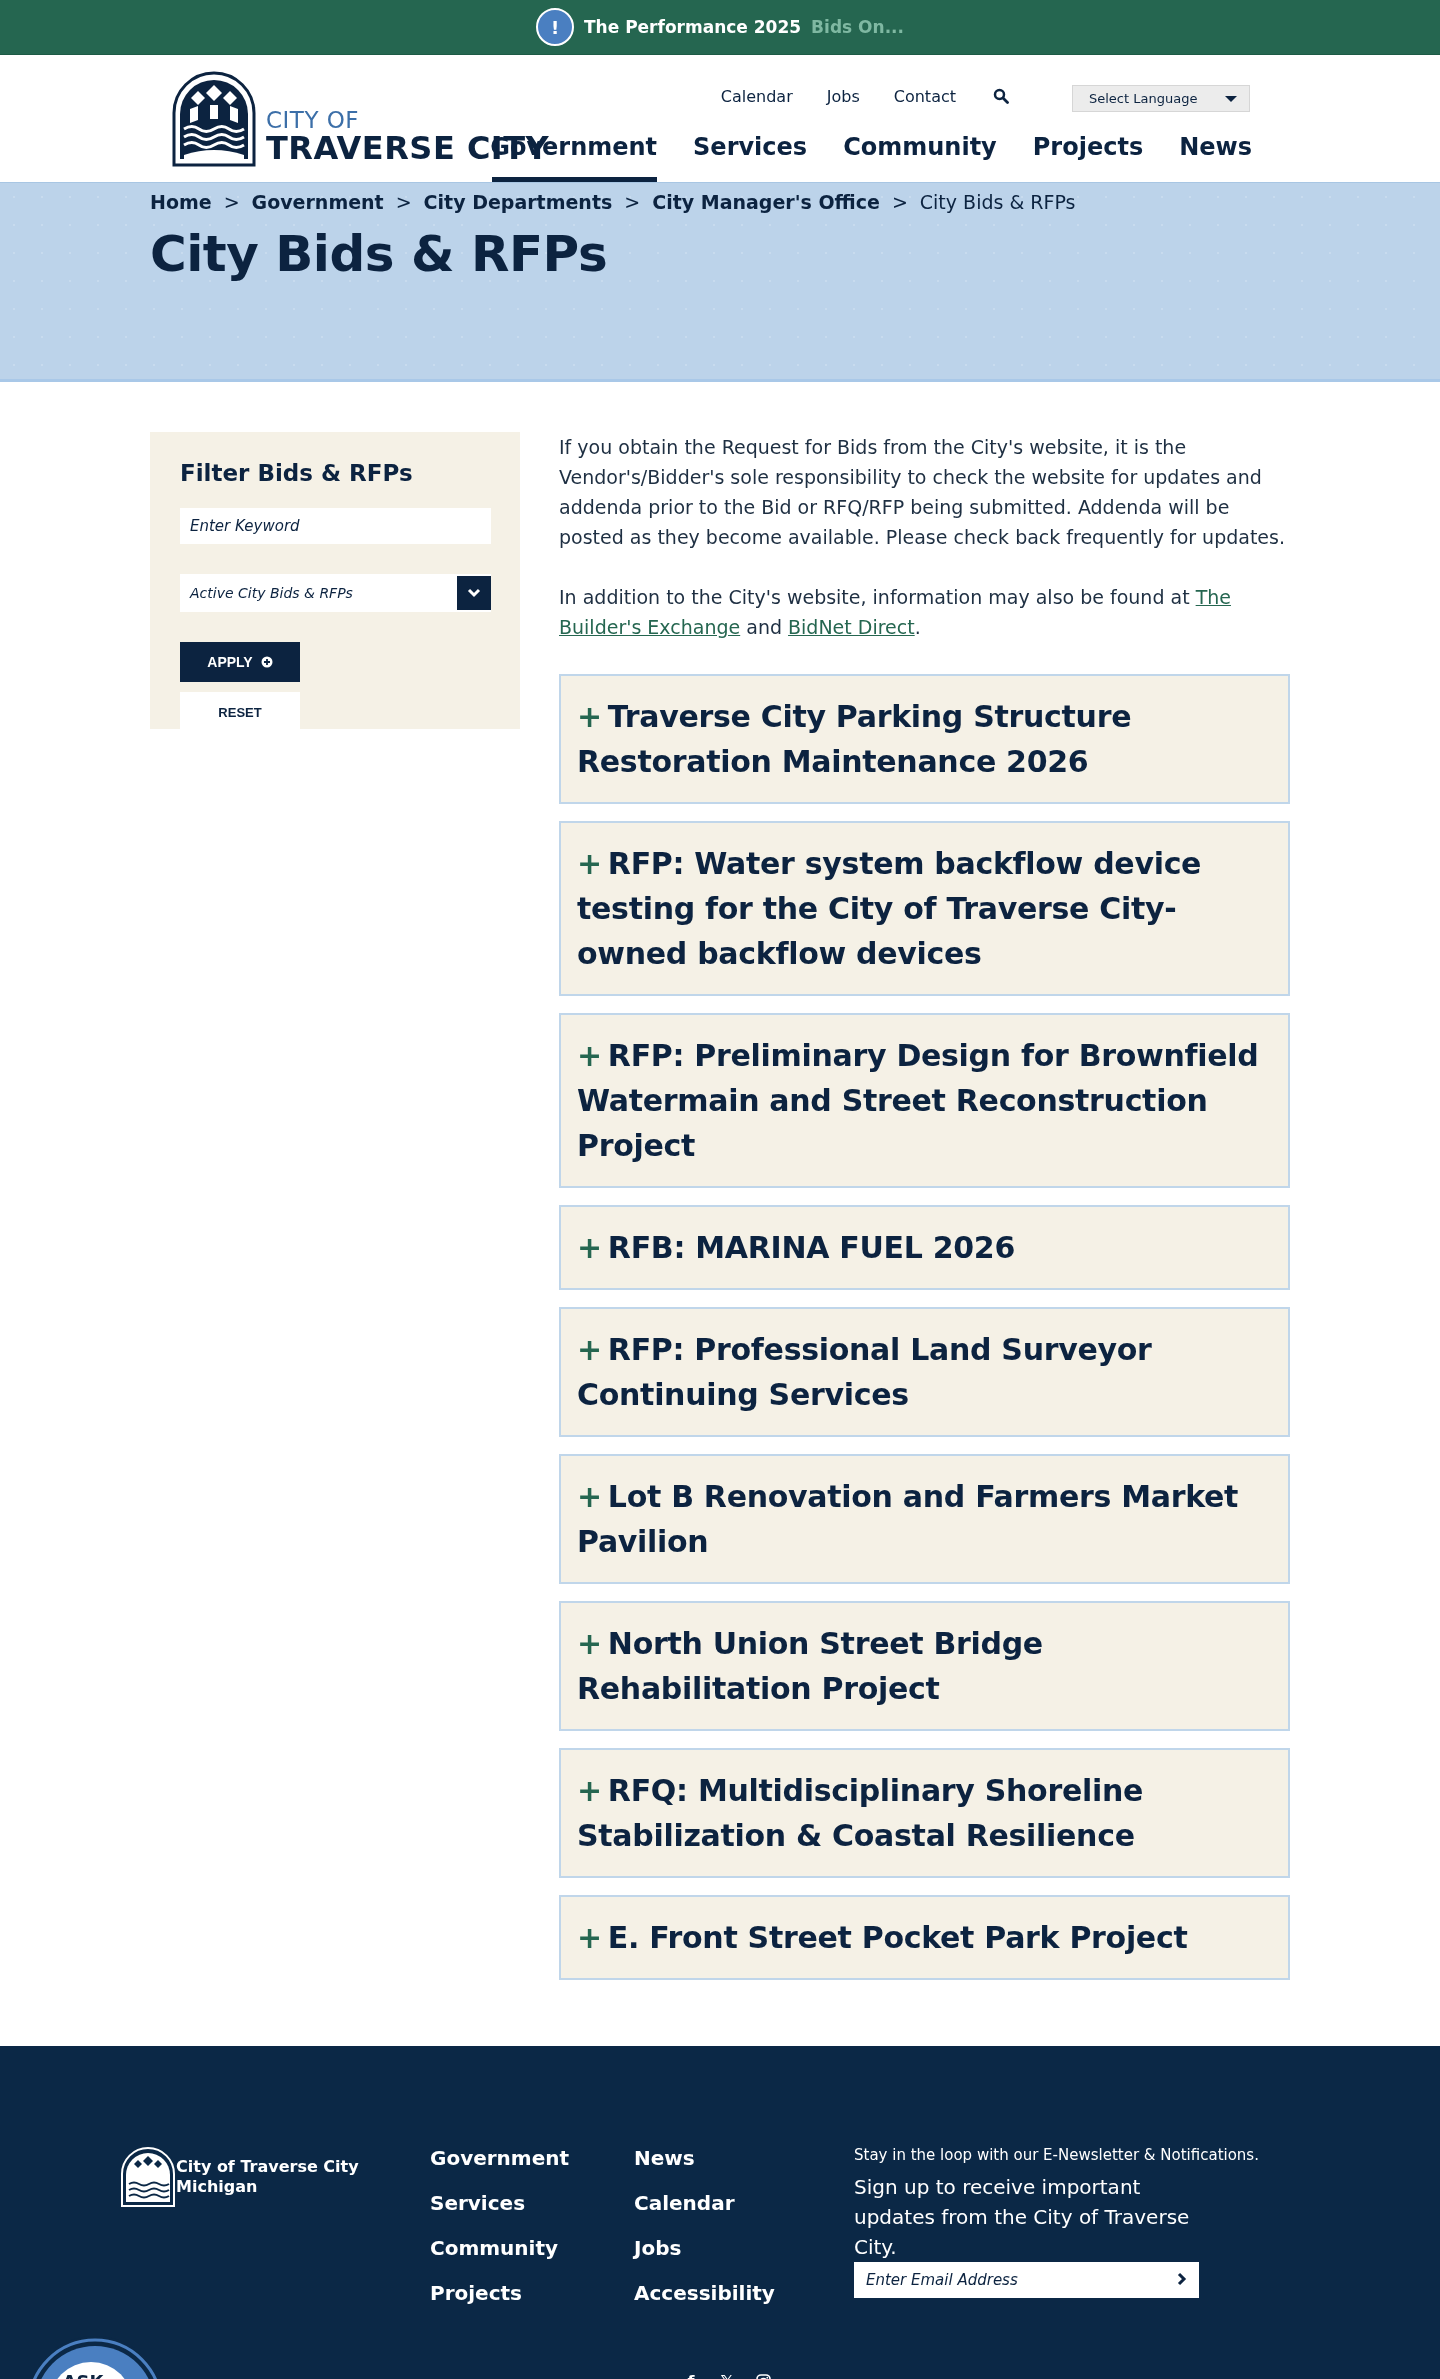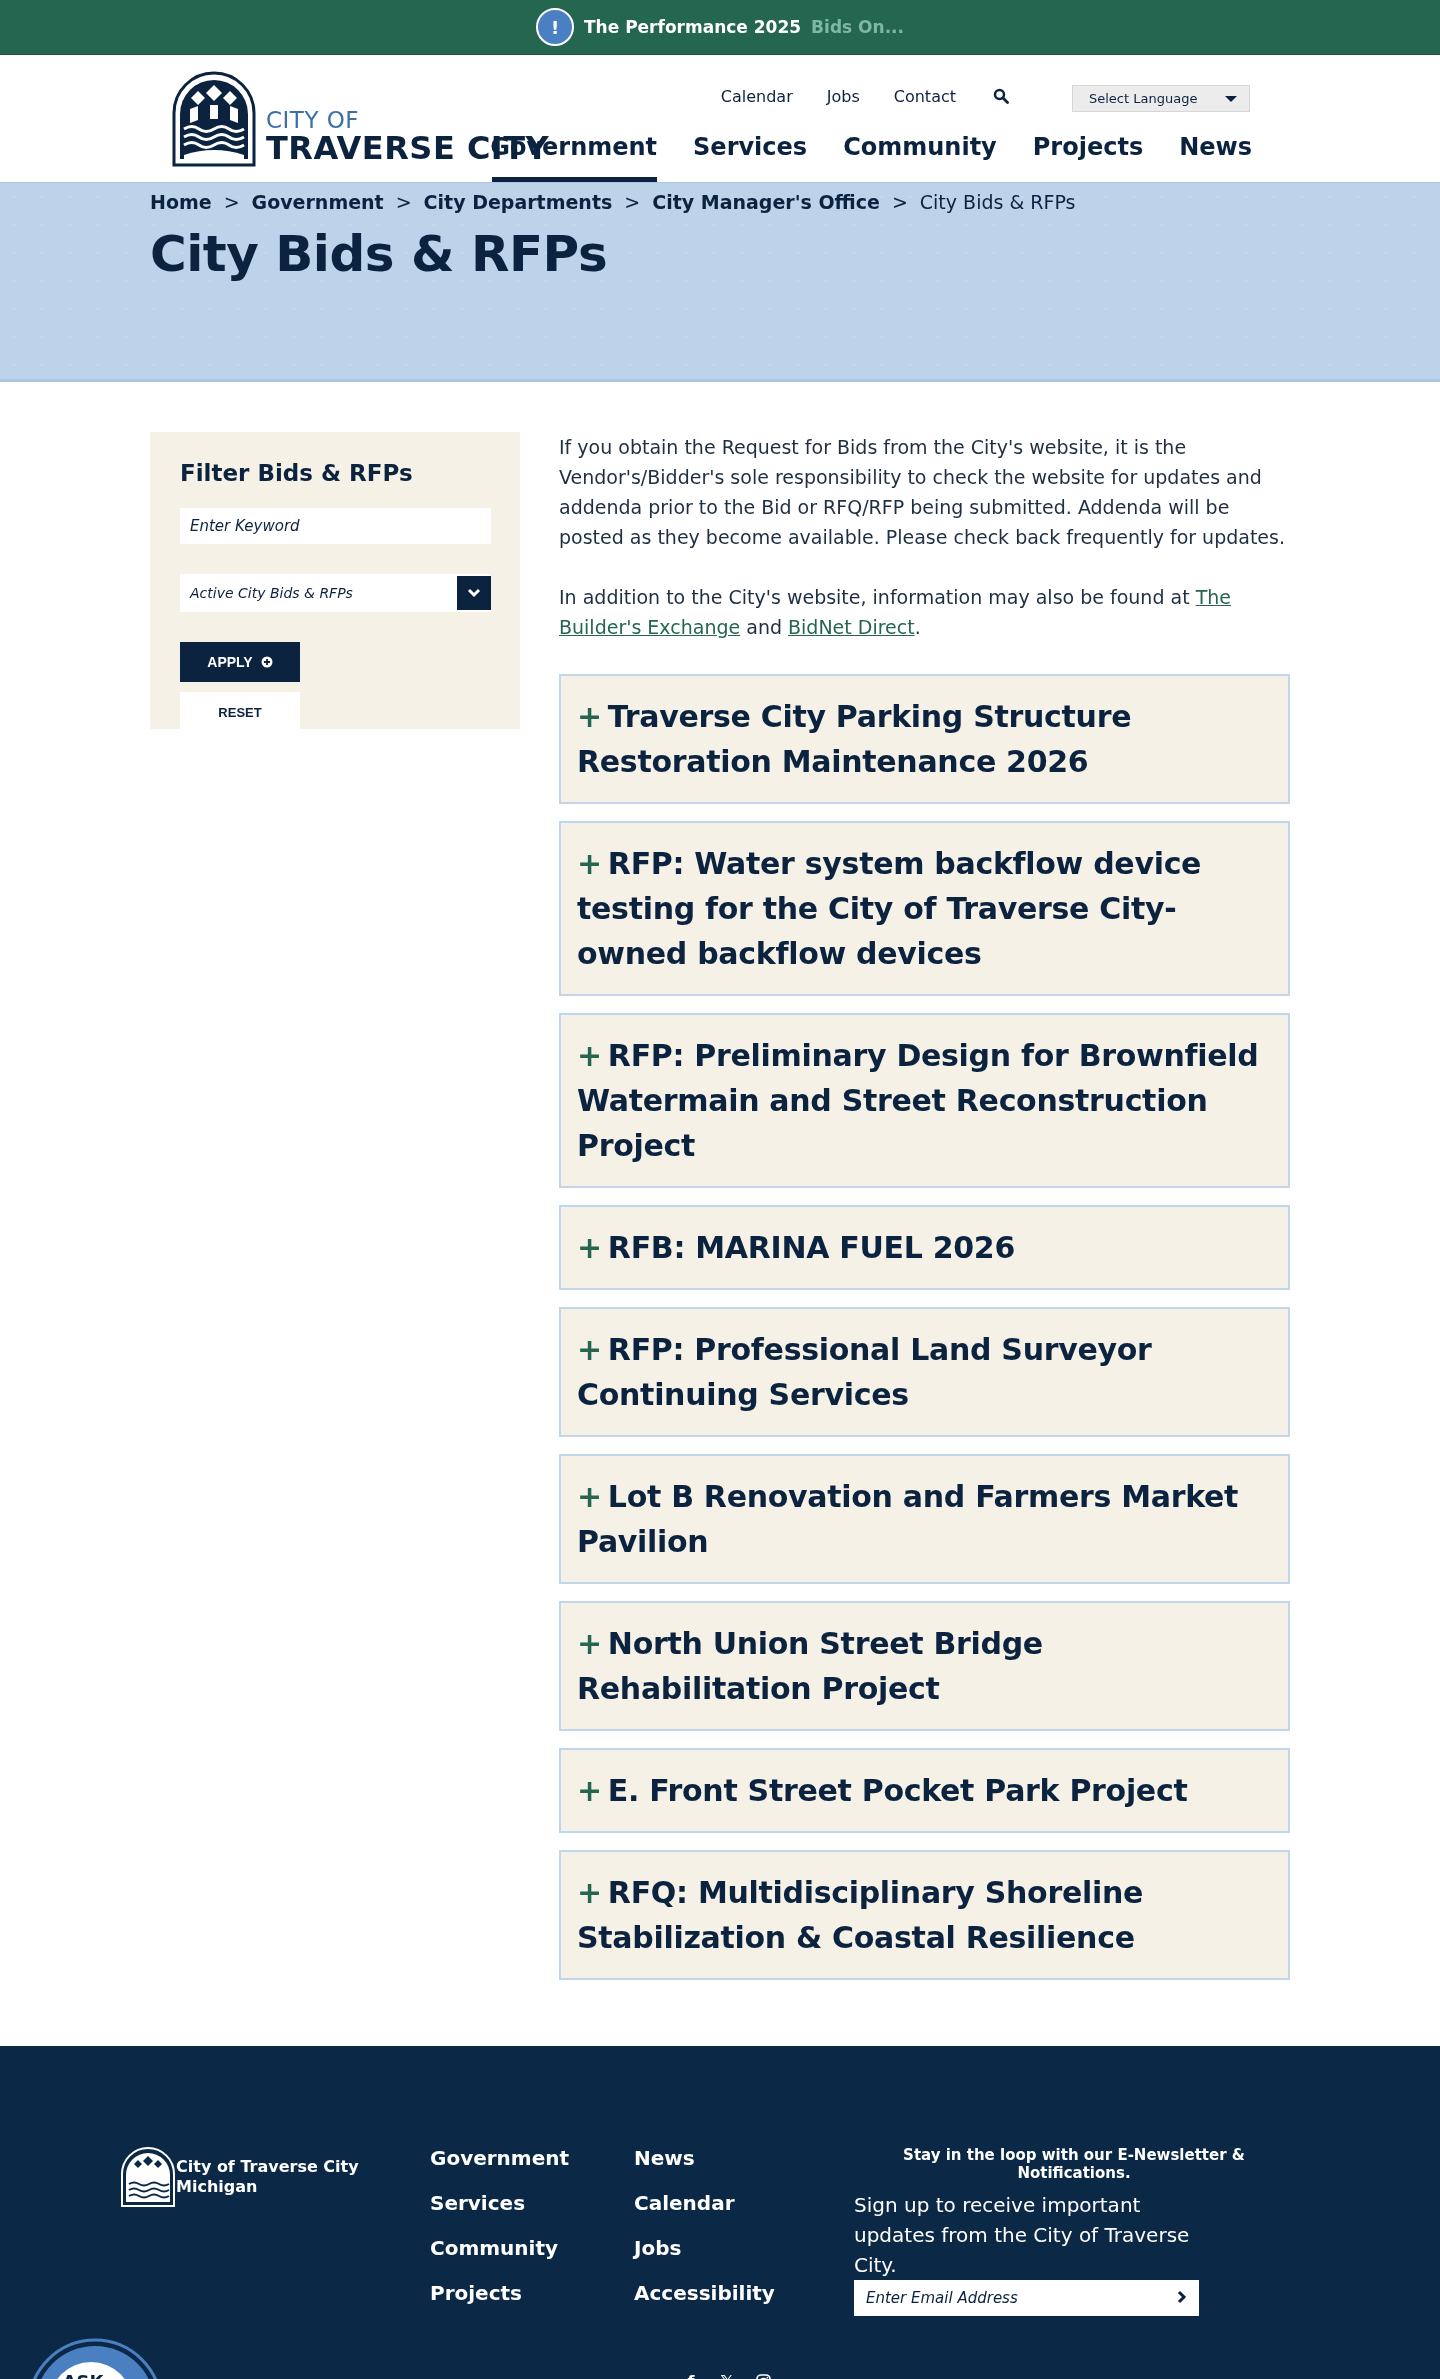--- a/index.html
+++ b/index.html
@@ -65,21 +65,21 @@
   .f-brand-row { display: flex; align-items: center; }
   .f-logo { width: 56px; height: 62px; }
   .f-name { font-weight: bold; font-size: 16px; line-height: 20px; }
   .f-addr { margin-top: 12px; font-size: 16px; line-height: 24px; }
   .f-contact { font-weight: bold; font-size: 17px; }
   .f-col { position: absolute; top: 100px; display: flex; flex-direction: column; gap: 20px; }
   .f-col a { font-size: 20px; font-weight: bold; line-height: 25px; }
   .f-col1 { left: 430px; }
   .f-col2 { left: 634px; }
   .f-news { position: absolute; left: 854px; top: 100px; width: 440px; }
-  .f-news-head { font-weight: bold; font-size: 15px; text-align: center; }
+  .f-news-head { font-weight: normal; font-size: 15px; }
   .f-news-text { font-size: 20px; line-height: 30px; margin-top: 8px; width: 360px; }
   .email-box { width: 345px; height: 36px; background: #fff; display: flex; align-items: center; justify-content: space-between; padding: 0 12px; }
   .email-box input { border: none; outline: none; font-style: italic; font-size: 15px; width: 280px; color: #0c2340; font-family: "DejaVu Sans", sans-serif; }
   .email-box input::placeholder { color: #0c2340; }
   .social { position: absolute; left: 682px; top: 325px; display: flex; gap: 18px; }
   .social span { width: 18px; height: 20px; display: flex; align-items: center; justify-content: center; color: #fff; font-size: 16px; font-weight: bold; }
   .ask-city { position: absolute; left: 25px; top: 290px; width: 140px; height: 140px; border-radius: 50%; background: #0b2846; display: flex; align-items: center; justify-content: center; }
 </style>
 </head>
 <body>
@@ -192,24 +192,24 @@
       <div class="acc-item">
           <div class="acc-title"><span class="plus">+</span><span>RFP: Professional Land Surveyor Continuing Services</span></div>
         </div>
       <div class="acc-item">
           <div class="acc-title"><span class="plus">+</span><span>Lot B Renovation and Farmers Market Pavilion</span></div>
         </div>
       <div class="acc-item">
           <div class="acc-title"><span class="plus">+</span><span>North Union Street Bridge Rehabilitation Project</span></div>
         </div>
       <div class="acc-item">
+          <div class="acc-title"><span class="plus">+</span><span>RFQ: Multidisciplinary Shoreline Stabilization &amp; Coastal Resilience</span></div>
+        </div>
+      <div class="acc-item">
           <div class="acc-title"><span class="plus">+</span><span>E. Front Street Pocket Park Project</span></div>
-        </div>
-      <div class="acc-item">
-          <div class="acc-title"><span class="plus">+</span><span>RFQ: Multidisciplinary Shoreline Stabilization &amp; Coastal Resilience</span></div>
         </div>
     </div>
   </section>
 </main>
 
 <footer class="footer">
   <div class="f-brand">
     <div class="f-brand-row">
       <svg class="f-logo" viewBox="0 0 56 62">
         <path d="M2 60 V28 A26 26 0 0 1 54 28 V60 Z" fill="none" stroke="#fff" stroke-width="2"></path>

